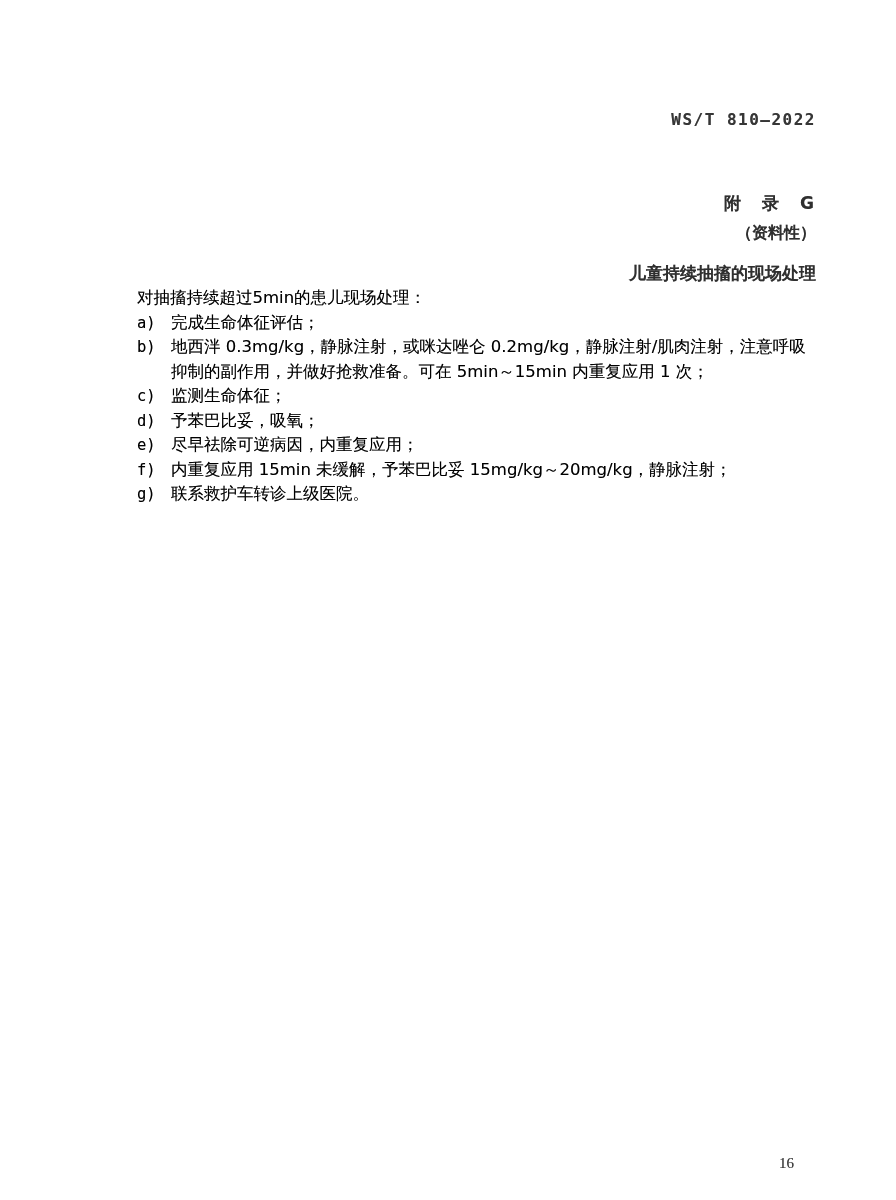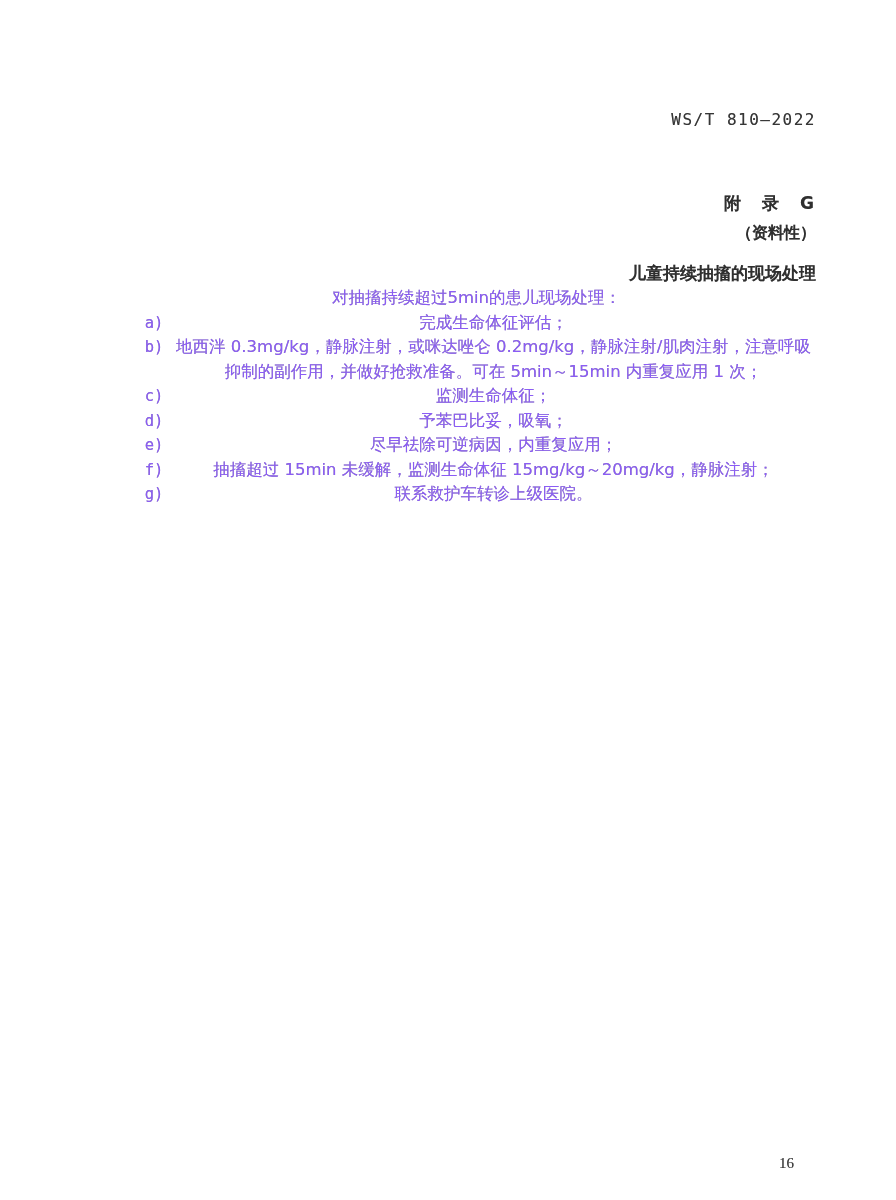--- a/index.html
+++ b/index.html
@@ -18,20 +18,21 @@
     text-shadow: 0 0 0.5px rgba(70,70,70,0.55);
   }
   .doc-number {
     position: absolute;
     top: 110px;
     right: 80px;
     font-family: "DejaVu Sans Mono", monospace;
     font-size: 16px;
     letter-spacing: 1.5px;
     color: #363636;
+    font-weight: bold;
   }
   .title-block {
     position: absolute;
     top: 192px;
     left: 137px;
     width: 679px;
     text-align: right;
     font-weight: bold;
     color: #2f2f2f;
   }
@@ -47,22 +48,21 @@
   .appendix-title {
     font-size: 17px;
   }
   .body-block {
     position: absolute;
     top: 286px;
     left: 137px;
     width: 679px;
     font-size: 16.5px;
     line-height: 24.5px;
-    color: #8b5cf6;
-    text-align: center;
+    color: #000000;
   }
   .intro {
     margin: 0;
   }
   .item-list {
     margin: 0;
     padding: 0;
     list-style: none;
   }
   .list-row {
@@ -118,21 +118,21 @@
       <li class="list-row">
         <span class="list-label">d)</span>
         <span class="list-text">予苯巴比妥，吸氧；</span>
       </li>
       <li class="list-row">
         <span class="list-label">e)</span>
         <span class="list-text">尽早祛除可逆病因，内重复应用；</span>
       </li>
       <li class="list-row">
         <span class="list-label">f)</span>
-        <span class="list-text">抽搐超过 15min 未缓解，监测生命体征 15mg/kg～20mg/kg，静脉注射；</span>
+        <span class="list-text">内重复应用 15min 未缓解，予苯巴比妥 15mg/kg～20mg/kg，静脉注射；</span>
       </li>
       <li class="list-row">
         <span class="list-label">g)</span>
         <span class="list-text">联系救护车转诊上级医院。</span>
       </li>
     </ul>
   </div>
 
   <div class="page-number">16</div>
 

